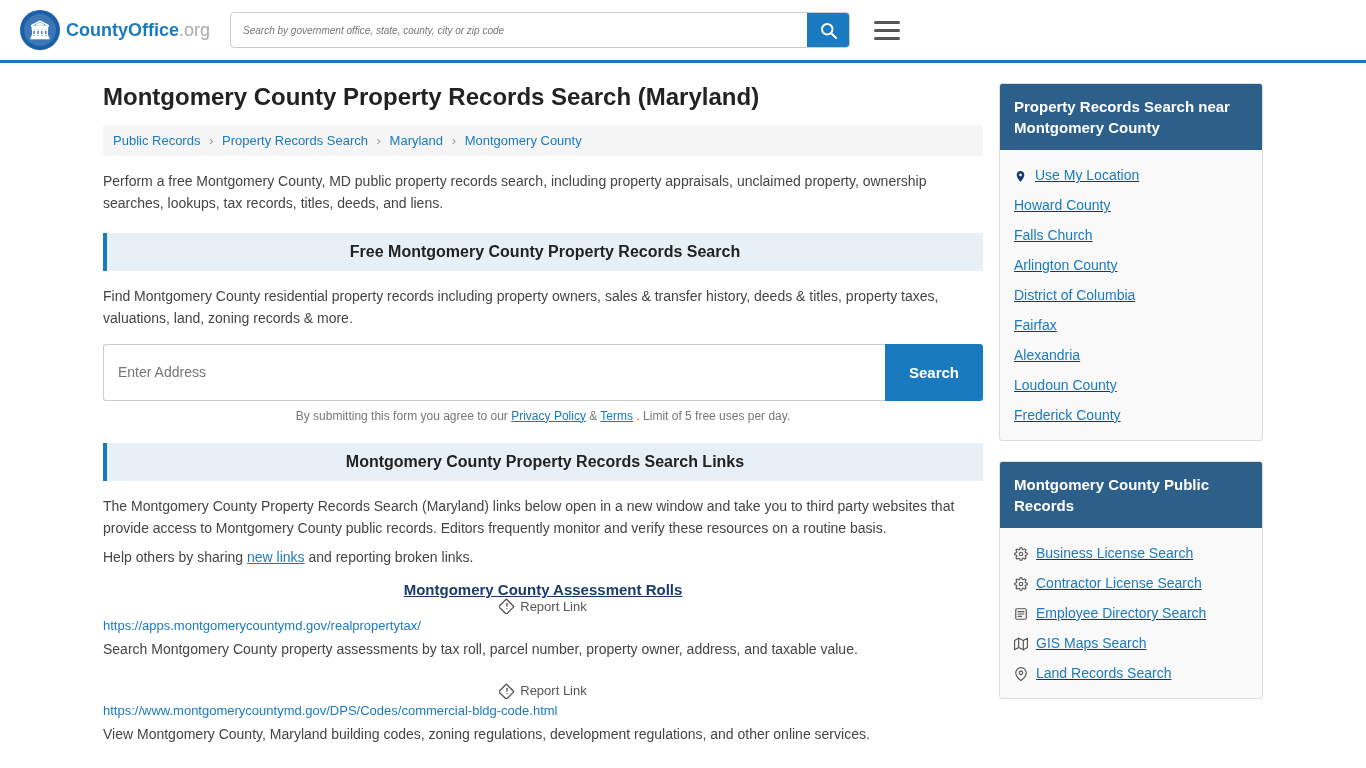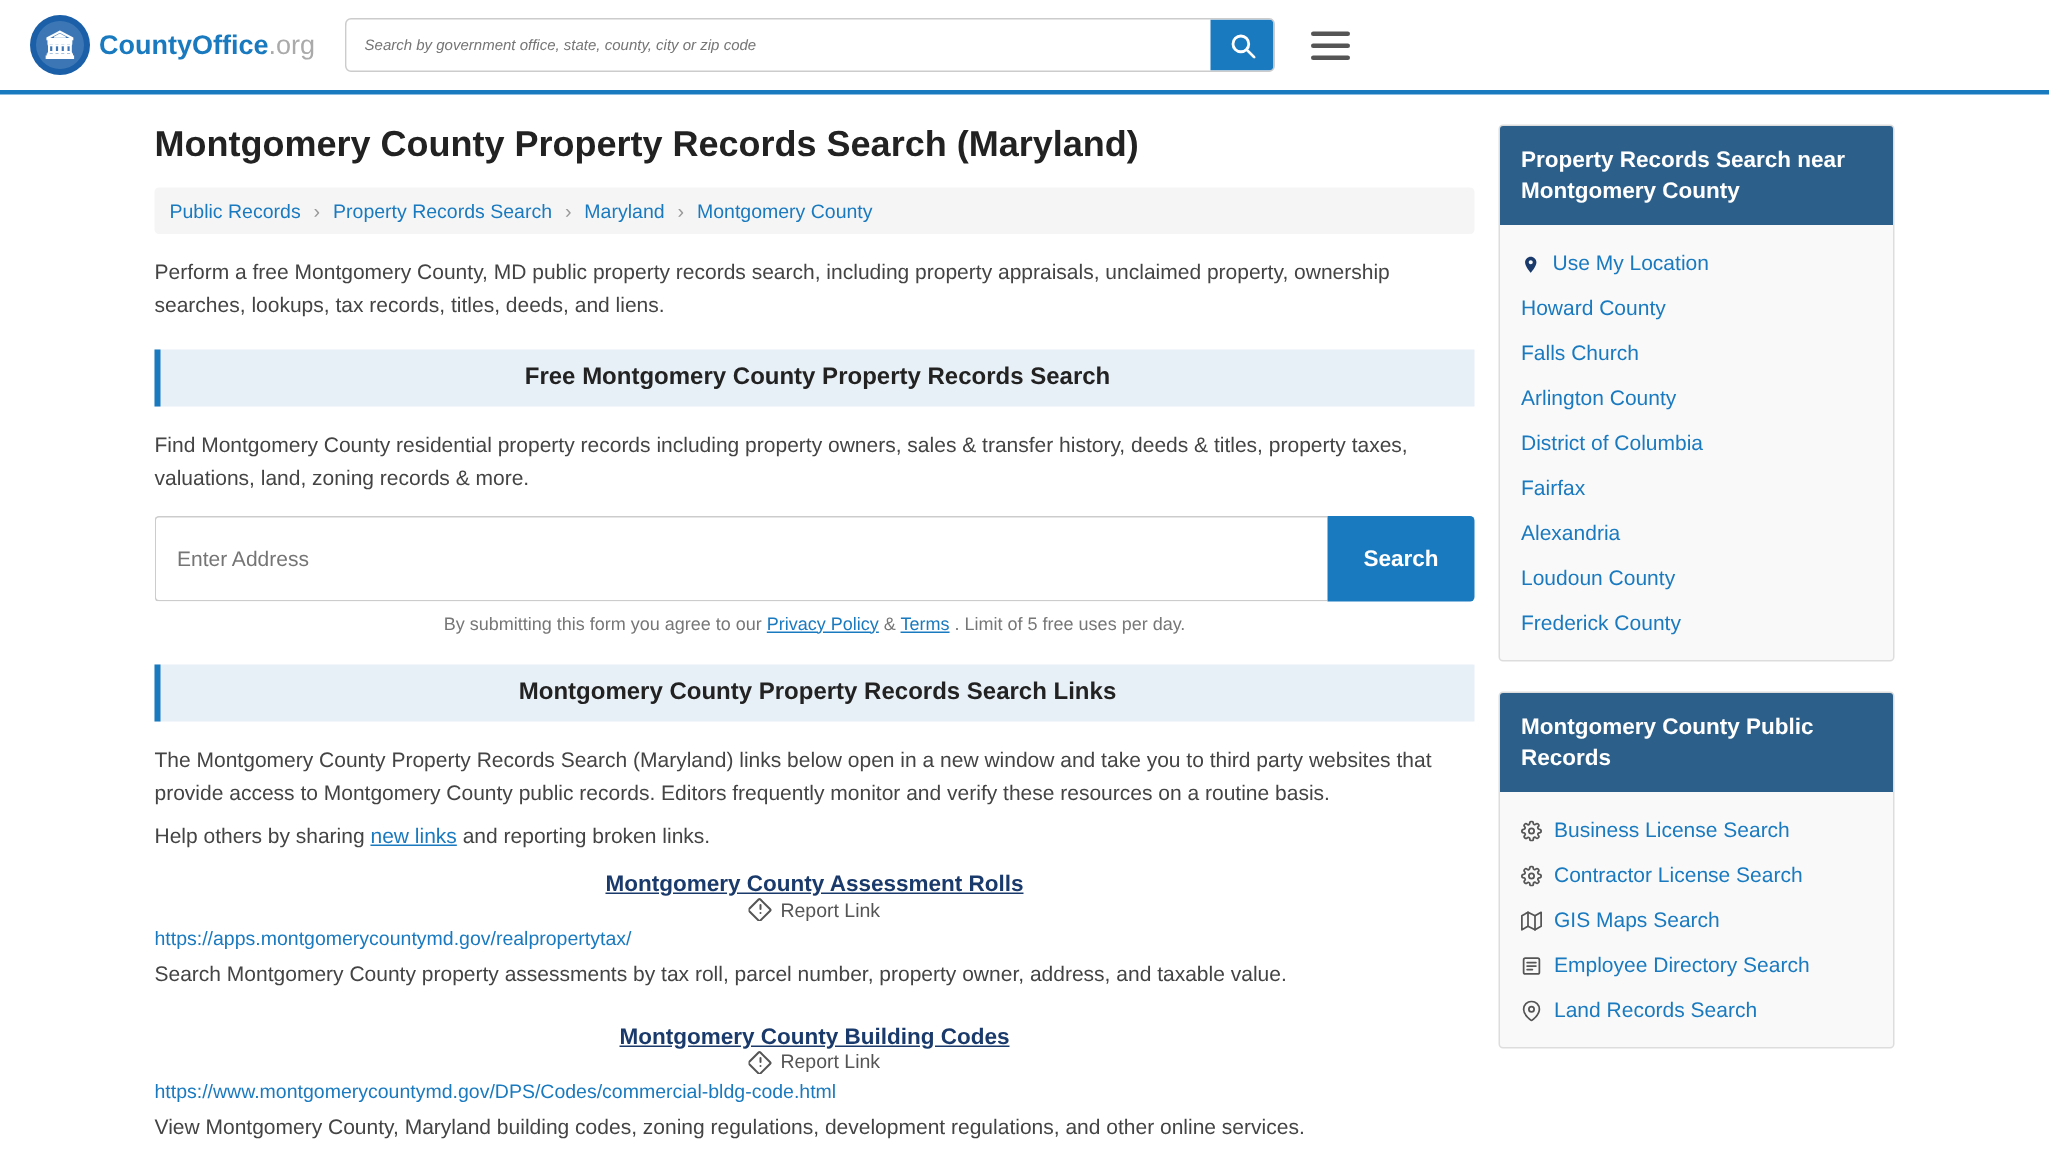--- a/index.html
+++ b/index.html
@@ -245,20 +245,21 @@
       line-height: 1.4;
     }
     .sidebar-box-body {
       padding: 10px 0;
     }
     .sidebar-item {
       padding: 7px 14px;
       display: flex;
       align-items: flex-end;
       gap: 8px;
+      text-decoration: underline;
     }
     .sidebar-item a {
       color: #1a7abf;
       text-decoration: none;
       font-size: 14px;
     }
     .sidebar-item-icon {
       color: #555;
       font-size: 13px;
       flex-shrink: 0;
@@ -352,21 +353,20 @@
             </svg>
             <span>Report Link</span>
           </button>
         </div>
         <div class="record-url">https://apps.montgomerycountymd.gov/realpropertytax/</div>
         <p class="record-desc">Search Montgomery County property assessments by tax roll, parcel number, property owner, address, and taxable value.</p>
       </div>
 
       <div class="record-item">
         <div class="record-title-row">
-          <a class="record-title" href="#">Montgomery County Building Codes</a>
           <button class="report-link-btn">
             <svg width="16" height="16" viewBox="0 0 24 24" fill="none" stroke="#555" stroke-width="2" stroke-linecap="round" stroke-linejoin="round">
               <path d="M10.3 2.3a1 1 0 0 1 1.4 0l10 10a1 1 0 0 1 0 1.4l-10 10a1 1 0 0 1-1.4 0l-10-10a1 1 0 0 1 0-1.4z"></path>
               <line x1="12" y1="8" x2="12" y2="12"></line>
               <line x1="12" y1="16" x2="12.01" y2="16"></line>
             </svg>
             <span>Report Link</span>
           </button>
         </div>
         <div class="record-url">https://www.montgomerycountymd.gov/DPS/Codes/commercial-bldg-code.html</div>
@@ -433,48 +433,48 @@
         </div>
 
         <div class="sidebar-item">
           <span class="sidebar-item-icon">
             <svg width="14" height="14" viewBox="0 0 24 24" fill="none" stroke="#555" stroke-width="2" stroke-linecap="round" stroke-linejoin="round">
               <circle cx="12" cy="12" r="3"></circle>
               <path d="M19.4 15a1.65 1.65 0 0 0 .33 1.82l.06.06a2 2 0 0 1-2.83 2.83l-.06-.06a1.65 1.65 0 0 0-1.82-.33 1.65 1.65 0 0 0-1 1.51V21a2 2 0 0 1-4 0v-.09A1.65 1.65 0 0 0 9 19.4a1.65 1.65 0 0 0-1.82.33l-.06.06a2 2 0 0 1-2.83-2.83l.06-.06A1.65 1.65 0 0 0 4.68 15a1.65 1.65 0 0 0-1.51-1H3a2 2 0 0 1 0-4h.09A1.65 1.65 0 0 0 4.6 9a1.65 1.65 0 0 0-.33-1.82l-.06-.06a2 2 0 0 1 2.83-2.83l.06.06A1.65 1.65 0 0 0 9 4.68a1.65 1.65 0 0 0 1-1.51V3a2 2 0 0 1 4 0v.09a1.65 1.65 0 0 0 1 1.51 1.65 1.65 0 0 0 1.82-.33l.06-.06a2 2 0 0 1 2.83 2.83l-.06.06A1.65 1.65 0 0 0 19.4 9a1.65 1.65 0 0 0 1.51 1H21a2 2 0 0 1 0 4h-.09a1.65 1.65 0 0 0-1.51 1z"></path>
             </svg>
           </span>
           <a href="#">Contractor License Search</a>
-        </div>
-
-        <div class="sidebar-item">
-          <span class="sidebar-item-icon">
-            <svg width="14" height="14" viewBox="0 0 24 24" fill="none" stroke="#555" stroke-width="2" stroke-linecap="round" stroke-linejoin="round">
-              <polygon points="1 6 1 22 8 18 16 22 23 18 23 2 16 6 8 2 1 6"></polygon>
-              <line x1="8" y1="2" x2="8" y2="18"></line>
-              <line x1="16" y1="6" x2="16" y2="22"></line>
-            </svg>
-          </span>
-          <a href="#">GIS Maps Search</a>
         </div>
 
         <div class="sidebar-item">
           <span class="sidebar-item-icon">
             <svg width="14" height="14" viewBox="0 0 24 24" fill="none" stroke="#555" stroke-width="2" stroke-linecap="round" stroke-linejoin="round">
               <rect x="3" y="3" width="18" height="18" rx="2"></rect>
               <line x1="7" y1="8" x2="17" y2="8"></line>
               <line x1="7" y1="12" x2="17" y2="12"></line>
               <line x1="7" y1="16" x2="13" y2="16"></line>
             </svg>
           </span>
           <a href="#">Employee Directory Search</a>
         </div>
 
         <div class="sidebar-item">
           <span class="sidebar-item-icon">
             <svg width="14" height="14" viewBox="0 0 24 24" fill="none" stroke="#555" stroke-width="2" stroke-linecap="round" stroke-linejoin="round">
+              <polygon points="1 6 1 22 8 18 16 22 23 18 23 2 16 6 8 2 1 6"></polygon>
+              <line x1="8" y1="2" x2="8" y2="18"></line>
+              <line x1="16" y1="6" x2="16" y2="22"></line>
+            </svg>
+          </span>
+          <a href="#">GIS Maps Search</a>
+        </div>
+
+        <div class="sidebar-item">
+          <span class="sidebar-item-icon">
+            <svg width="14" height="14" viewBox="0 0 24 24" fill="none" stroke="#555" stroke-width="2" stroke-linecap="round" stroke-linejoin="round">
               <path d="M21 10c0 7-9 13-9 13s-9-6-9-13a9 9 0 0 1 18 0z"></path>
               <circle cx="12" cy="10" r="3"></circle>
             </svg>
           </span>
           <a href="#">Land Records Search</a>
         </div>
 
       </div>
     </div>
 

